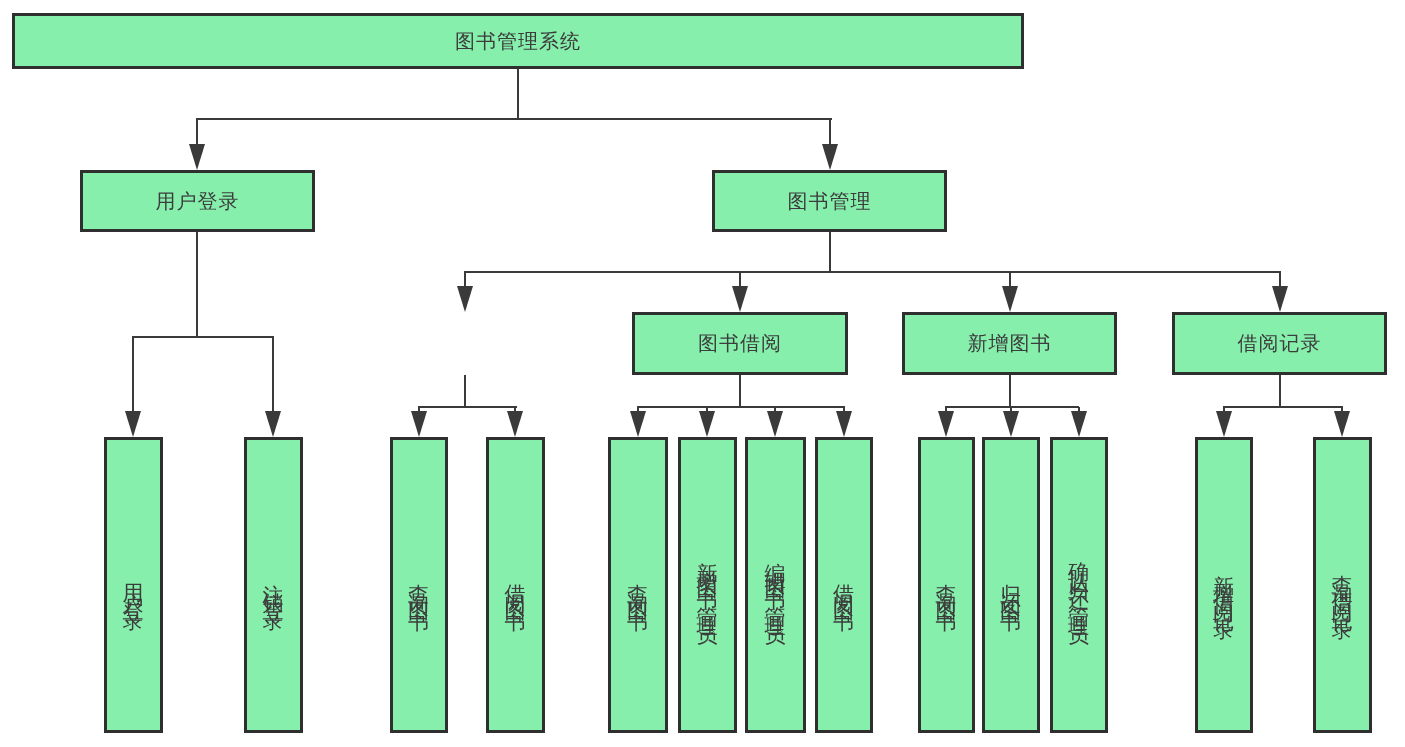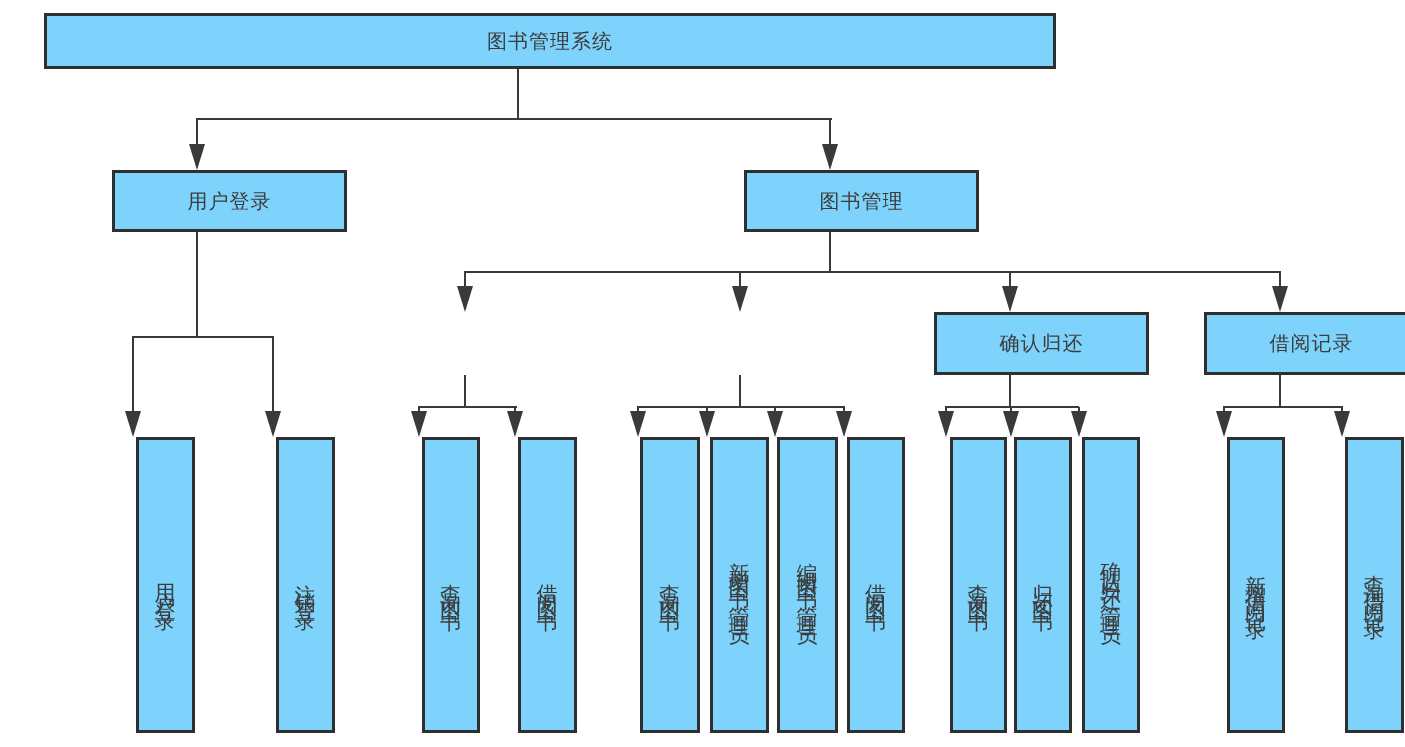--- a/index.html
+++ b/index.html
@@ -14,30 +14,29 @@
     position: relative;
     width: 1405px;
     height: 747px;
     background: var(--background);
     overflow: hidden;
     font-family: "Liberation Sans", sans-serif;
   }
   .box {
     position: absolute;
     box-sizing: border-box;
-    background: #7dd3fc;
+    background: #86efac;
     border: 3px solid var(--border);
     display: flex;
     align-items: center;
     justify-content: center;
     color: var(--text);
     font-size: 20px;
     letter-spacing: 1px;
     white-space: nowrap;
-    margin-left: 32px;
   }
   .leaf {
     writing-mode: vertical-rl;
     text-orientation: mixed;
     font-size: 21px;
     letter-spacing: 9px;
     line-height: 1;
     white-space: normal;
   }
   .vline { position: absolute; width: 2px;  background: var(--line); }
@@ -87,21 +86,22 @@
   <div class="hline" style="left:464px; top:271px; width:817px;"></div>
   <div class="vline" style="left:464px;  top:272px; height:34px;"></div>
   <div class="arrow" style="left:457px;  top:286px;"></div>
   <div class="vline" style="left:739px;  top:272px; height:34px;"></div>
   <div class="arrow" style="left:732px;  top:286px;"></div>
   <div class="vline" style="left:1009px; top:272px; height:34px;"></div>
   <div class="arrow" style="left:1002px; top:286px;"></div>
   <div class="vline" style="left:1279px; top:272px; height:34px;"></div>
   <div class="arrow" style="left:1272px; top:286px;"></div>
 
-  <div class="box" style="left:902px; top:312px; width:215px; height:63px;">确认归还</div>
+  <div class="box" style="left:632px; top:312px; width:216px; height:63px;">图书借阅</div>
+  <div class="box" style="left:902px; top:312px; width:215px; height:63px;">新增图书</div>
   <div class="box" style="left:1172px; top:312px; width:215px; height:63px;text-align:right;">借阅记录</div>
 
   <div class="vline" style="left:464px; top:375px; height:32px;"></div>
   <div class="hline" style="left:418px; top:406px; width:99px;"></div>
   <div class="vline" style="left:418px; top:407px; height:26px;"></div>
   <div class="arrow" style="left:411px; top:411px;"></div>
   <div class="vline" style="left:514px; top:407px; height:26px;"></div>
   <div class="arrow" style="left:507px; top:411px;"></div>
 
   <div class="vline" style="left:739px; top:375px; height:32px;"></div>

